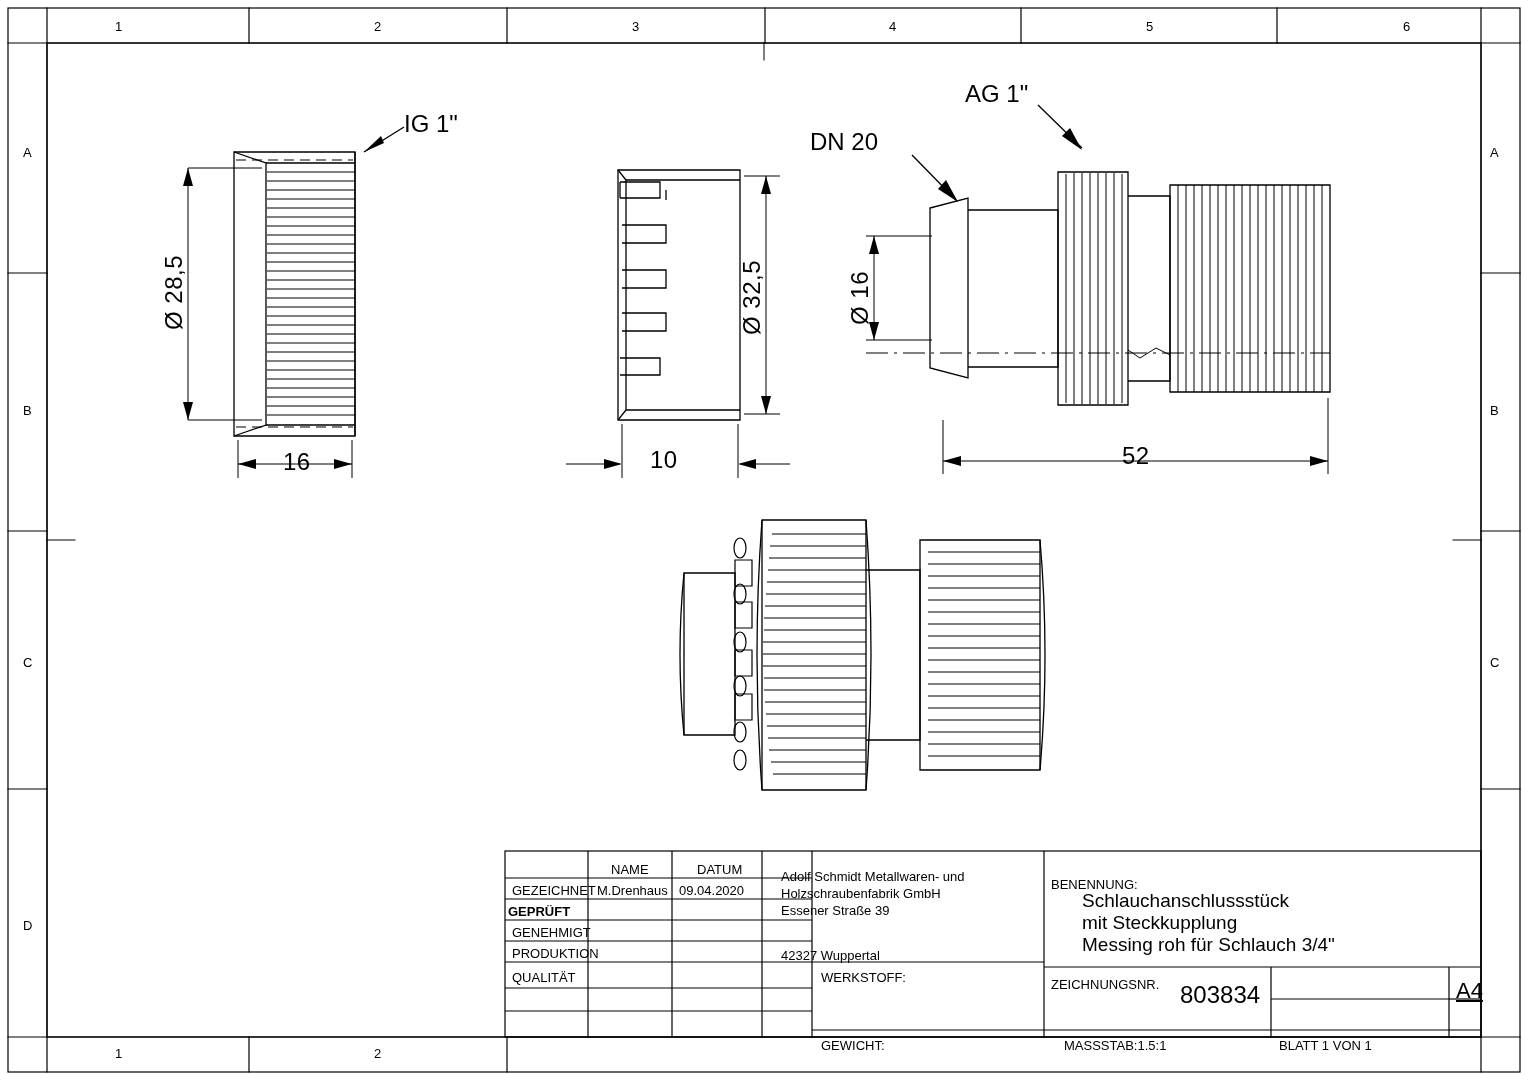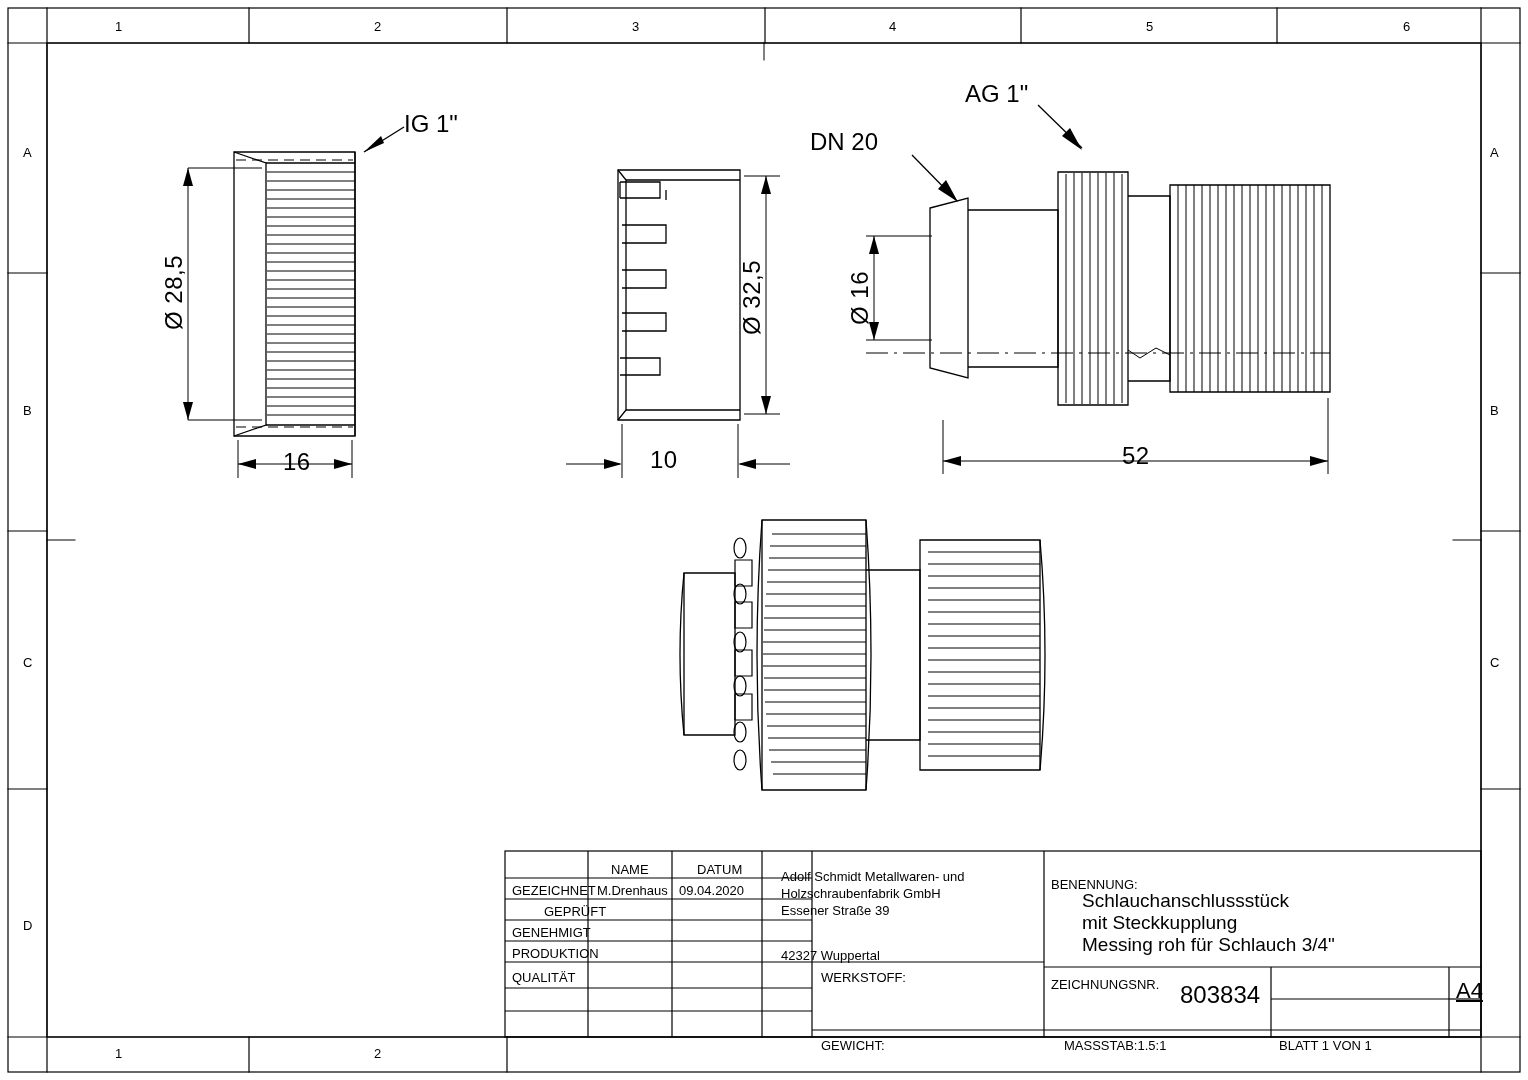--- a/index.html
+++ b/index.html
@@ -358,21 +358,21 @@
   <div class="txt dimtxt" style="left:650px;top:446px;">10</div>
   <div class="txt dimtxt" style="left:1122px;top:442px;">52</div>
 
   <div class="txt tb-h" style="left:611px;top:862px;">NAME</div>
   <div class="txt tb-h" style="left:697px;top:862px;">DATUM</div>
 
   <div class="txt tb-h" style="left:512px;top:883px;">GEZEICHNET</div>
   <div class="txt tb-h" style="left:597px;top:883px;">M.Drenhaus</div>
   <div class="txt tb-h" style="left:679px;top:883px;">09.04.2020</div>
 
-  <div class="txt tb-h" style="left:544px;top:904px;">GEPRÜFT</div>
+  <div class="txt tb-h" style="left:508px;top:904px;font-weight:bold;">GEPRÜFT</div>
   <div class="txt tb-h" style="left:512px;top:925px;">GENEHMIGT</div>
   <div class="txt tb-h" style="left:512px;top:946px;">PRODUKTION</div>
   <div class="txt tb-h" style="left:512px;top:970px;">QUALITÄT</div>
 
   <div class="txt tb-v" style="left:781px;top:869px;">Adolf Schmidt Metallwaren- und</div>
   <div class="txt tb-v" style="left:781px;top:886px;">Holzschraubenfabrik GmbH</div>
   <div class="txt tb-v" style="left:781px;top:903px;">Essener Straße 39</div>
   <div class="txt tb-v" style="left:781px;top:920px;margin-top:28px;">42327 Wuppertal</div>
 
   <div class="txt tb-h" style="left:821px;top:970px;">WERKSTOFF:</div>

